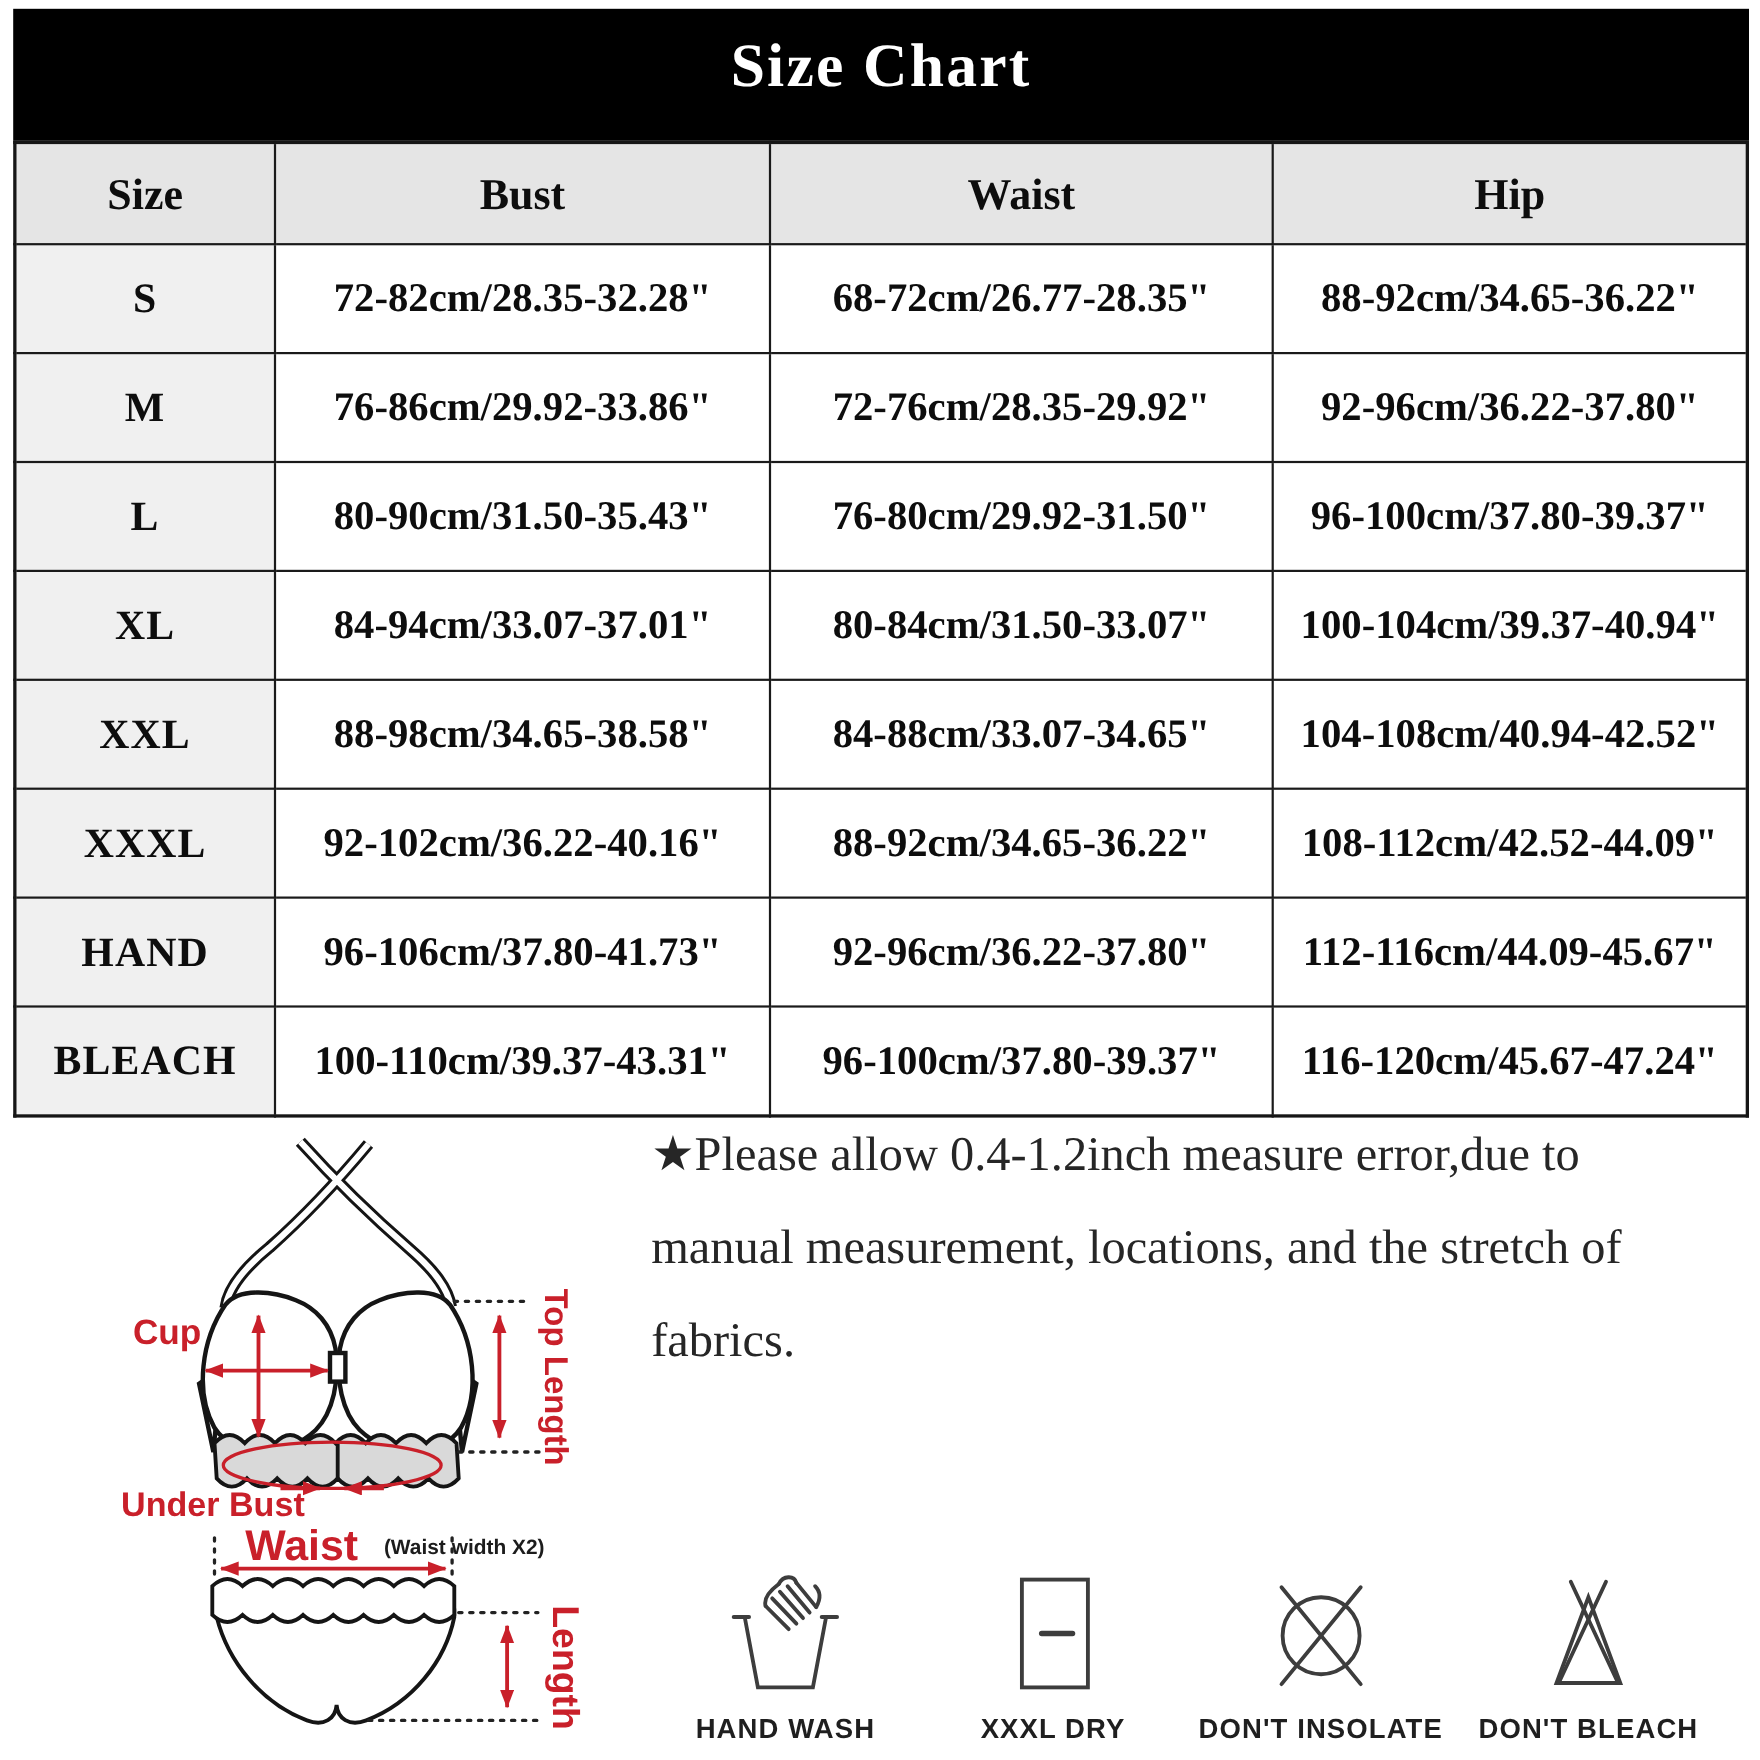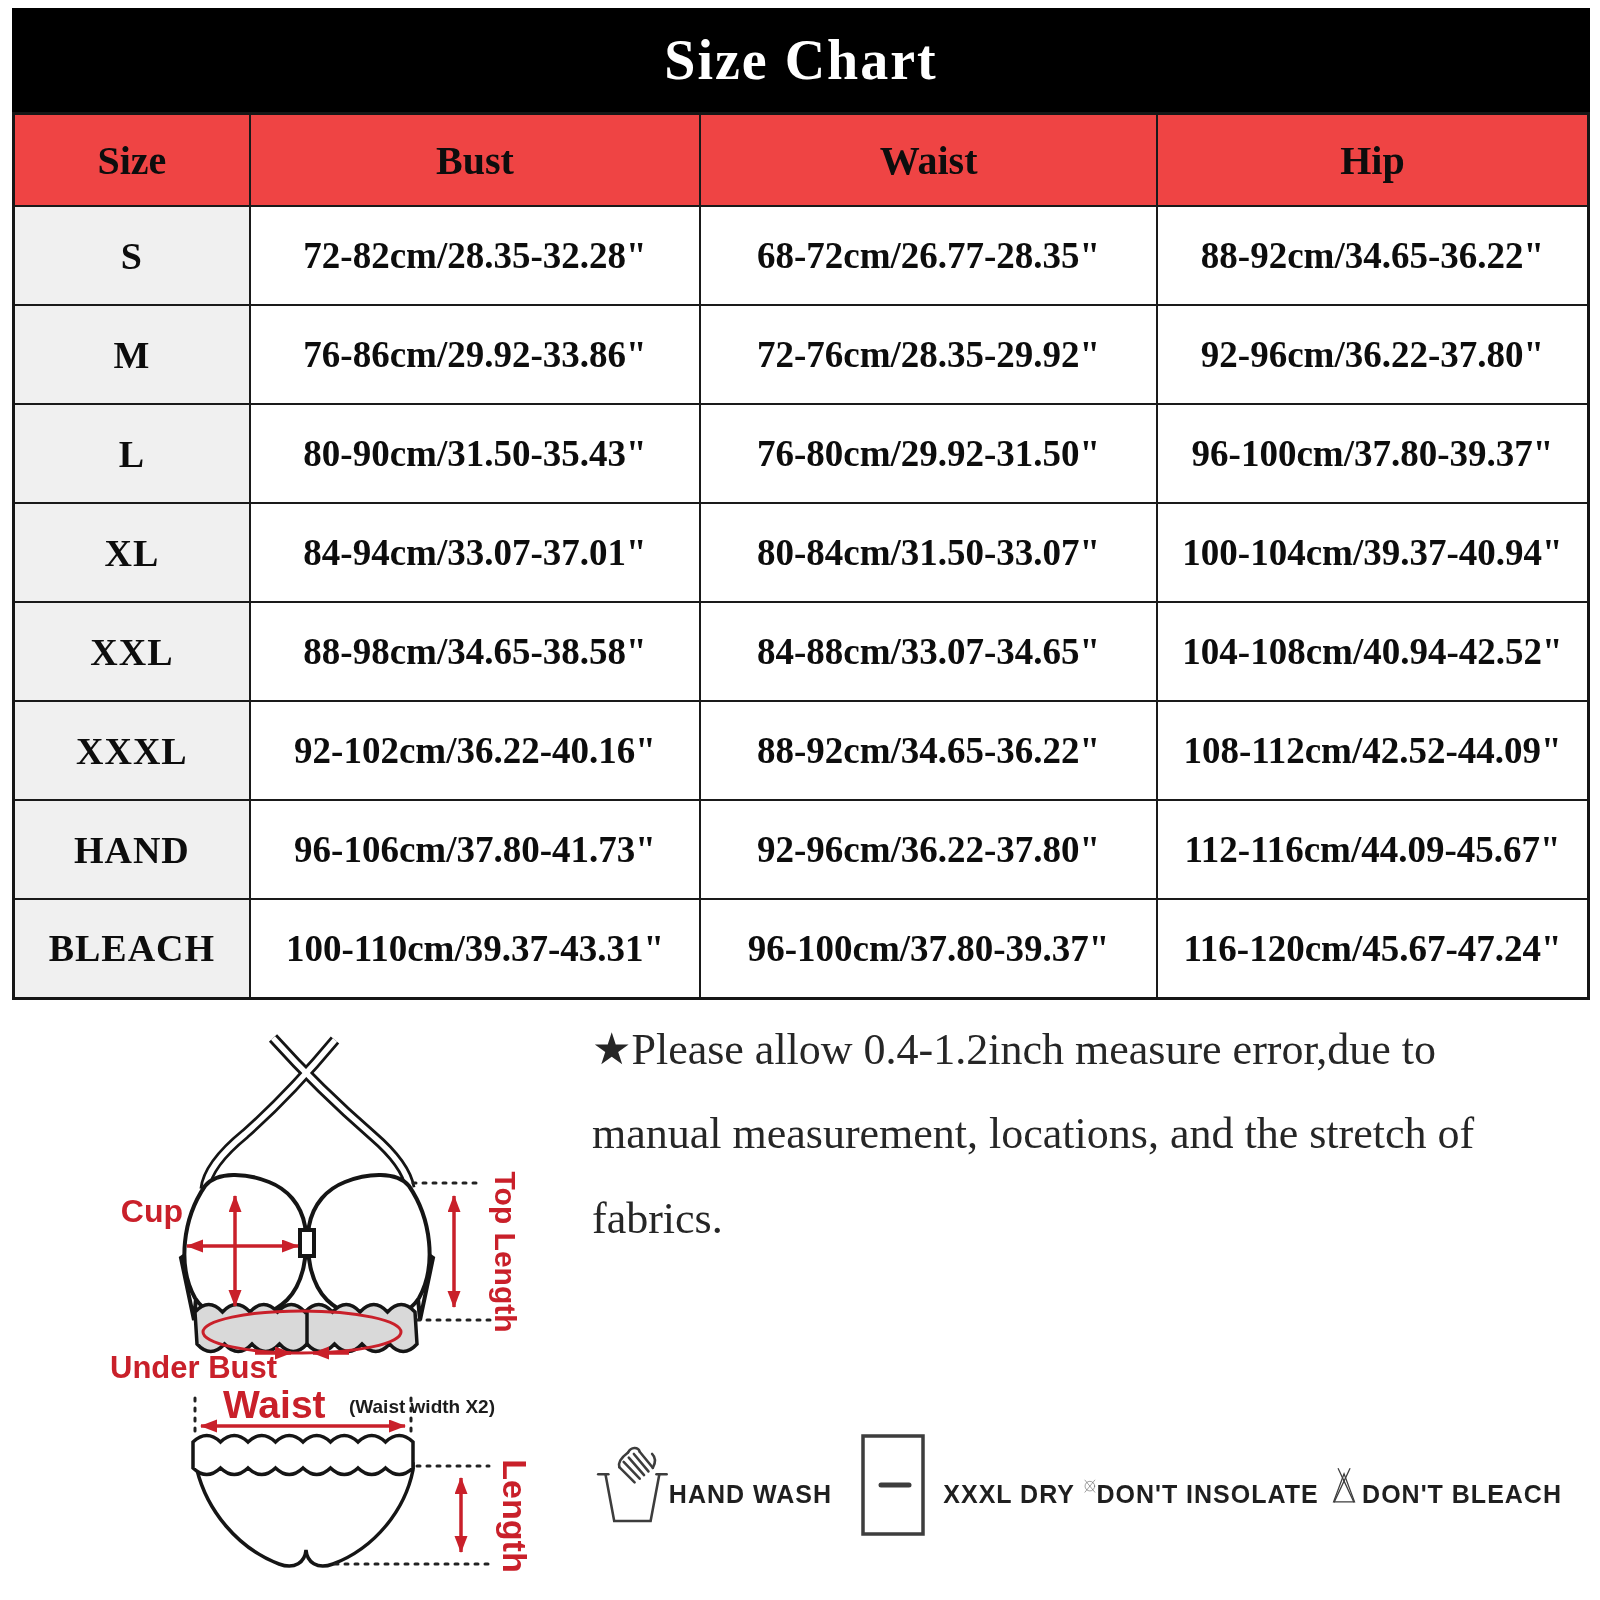--- a/index.html
+++ b/index.html
@@ -2,47 +2,47 @@
 <html><head>
 <meta charset="utf-8">
 <style>
   html,body{margin:0;padding:0;}
   body{
     width:1600px;height:1600px;position:relative;overflow:hidden;
     background:#ffffff;font-family:"Liberation Serif",serif;
   }
   .chart-frame{position:absolute;left:12px;top:8px;width:1578px;}
   .title-bar{
-    background:#000000;color:#ffffff;height:104px;line-height:104px;
+    background:#000000;color:#ffffff;height:120px;line-height:104px;
     text-align:center;font-size:56px;font-weight:bold;letter-spacing:2px;
   }
   table.size-table{
     width:100%;border-collapse:collapse;table-layout:fixed;
     border:3px solid #161616;
   }
   table.size-table th,table.size-table td{
     border:2px solid #1a1a1a;text-align:center;vertical-align:middle;
     font-weight:bold;color:#0d0d0d;padding:0;
   }
-  thead th{background:#ef4444;height:90px;font-size:40px;border-bottom:3px solid #111;}
+  thead th{background:#e5e5e5;height:90px;font-size:40px;border-bottom:3px solid #111;}
   tbody th{background:#f0f0f0;font-size:38px;letter-spacing:1px;}
   tbody td{background:#ffffff;font-size:37px;}
   tbody tr{height:99px;}
   .bottom{position:absolute;left:0;top:1002px;width:1600px;height:598px;}
   .diagram-svg{position:absolute;left:55px;top:6px;width:535px;height:592px;}
   .notes{position:absolute;left:592px;top:6px;width:975px;}
   .note{
     margin:0;font-size:44px;line-height:1.92;color:#262626;
     font-family:"Liberation Serif",serif;
   }
   .care-row{
     position:absolute;left:596px;top:428px;width:966px;
     display:flex;justify-content:space-between;
   }
-  .care-item{width:236px;display:flex;align-items:center;}
+  .care-item{width:236px;display:flex;flex-direction:column;align-items:center;}
   .care-item svg{width:104px;height:112px;}
   .care-label{
     margin-top:16px;font-family:"Liberation Sans",sans-serif;
     font-weight:bold;font-size:25px;letter-spacing:1px;color:#1f1f1f;white-space:nowrap;
   }
   .red-label{font-family:"Liberation Sans",sans-serif;font-weight:bold;}
   .waist-note-label{font-family:"Liberation Sans",sans-serif;font-weight:bold;}
 </style>
 </head>
 <body>

